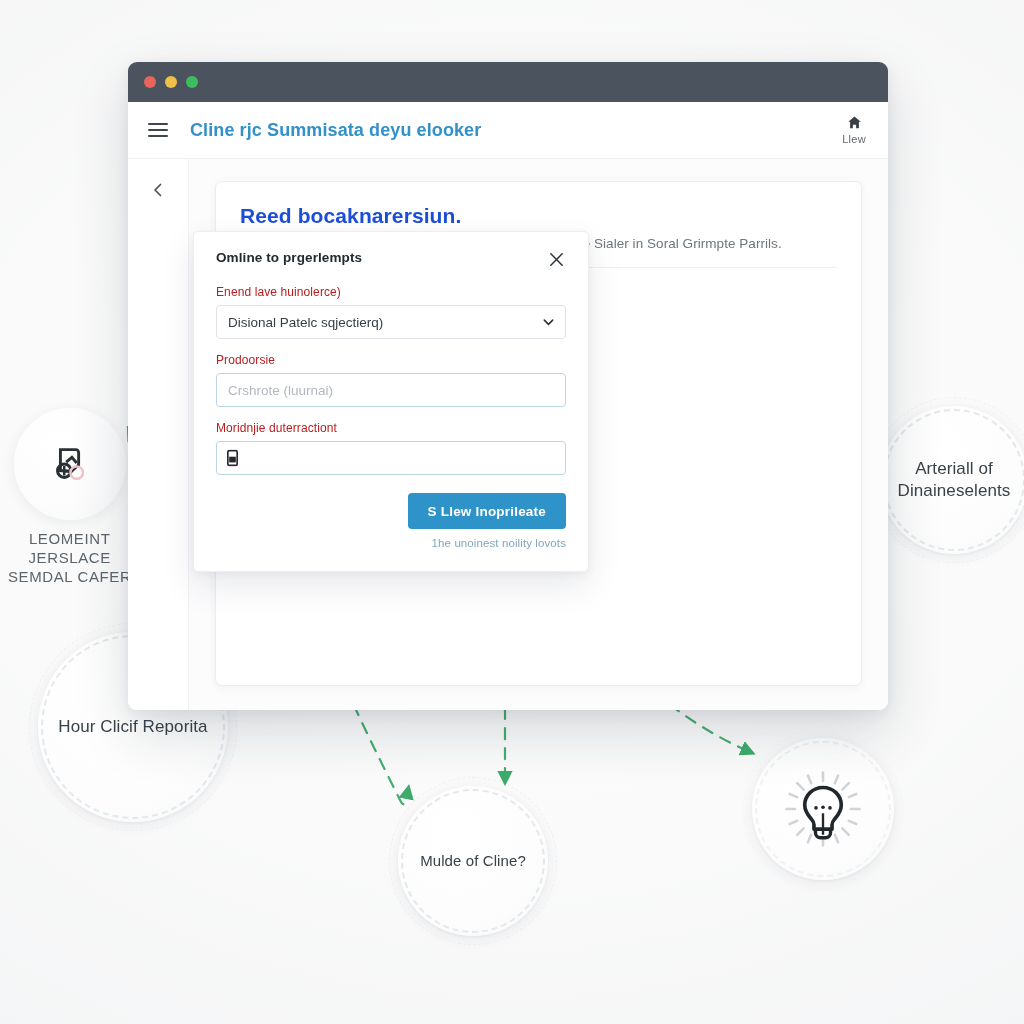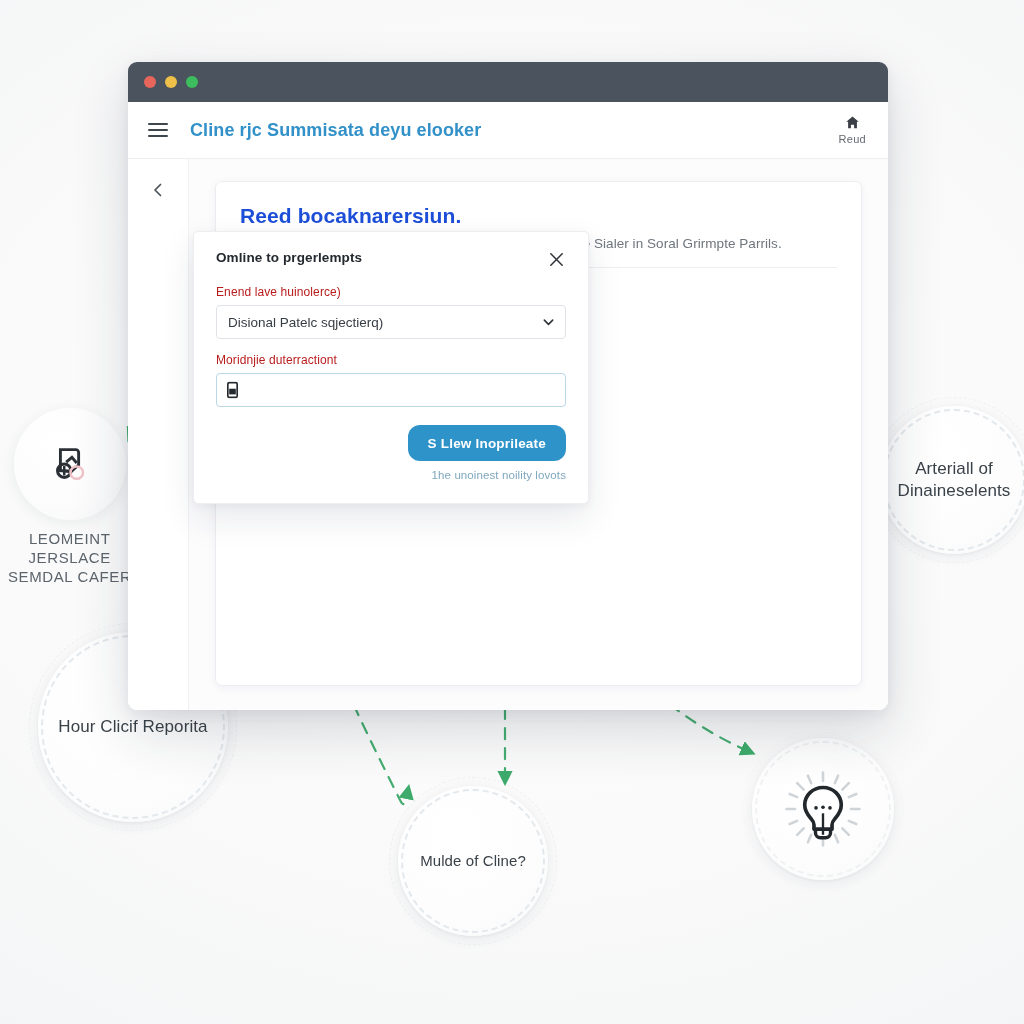--- a/index.html
+++ b/index.html
@@ -304,21 +304,21 @@
   .actions {
     display: flex;
     flex-direction: column;
     align-items: flex-end;
     margin-top: 18px;
   }
   .primary-btn {
     background: #2e93c9;
     color: #ffffff;
     border: none;
-    border-radius: 12px;
+    border-radius: 4px;
     height: 36px;
     padding: 0 20px;
     font-size: 13.5px;
     font-weight: bold;
     letter-spacing: .2px;
     cursor: pointer;
     font-family: "Liberation Sans", sans-serif;
     filter: blur(.15px);
   }
   .helper-link {
@@ -437,21 +437,21 @@
           <i></i>
       </span>
       <span class="app-title">Cline rjc Summisata deyu elooker</span>
       <span class="appbar-spacer"></span>
       <span class="home-action">
         <span style="line-height:0;">
           <svg width="15" height="15" viewBox="0 0 16 16">
             <path d="M8 1.6L1.4 7.2h1.9V14h3.0v-3.6h3.4V14h3.0V7.2h1.9z" fill="#3a4046"></path>
           </svg>
         </span>
-        <span class="lbl">Reud</span>
+        <span class="lbl">Llew</span>
       </span>
     </div>
 
     <div class="appbody">
 
       <div class="leftrail">
         <span class="back-chevron">
           <svg width="16" height="16" viewBox="0 0 16 16">
             <path d="M10.5 2.5L5 8l5.5 5.5" fill="none" stroke="#4b5359" stroke-width="1.7" stroke-linecap="round" stroke-linejoin="round"></path>
           </svg>
@@ -481,20 +481,24 @@
             <div class="select-box">
               <span>Disional Patelc sqjectierq)</span>
               <span class="select-caret">
                 <svg width="13" height="13" viewBox="0 0 14 14">
                   <path d="M2.5 5L7 9.5 11.5 5" fill="none" stroke="#2d3339" stroke-width="1.7" stroke-linecap="round" stroke-linejoin="round"></path>
                 </svg>
               </span>
             </div>
           </div>
 
+          <div class="field">
+            <label class="field-label">Prodoorsie</label>
+            <input class="text-input" type="text" placeholder="Crshrote (luurnai)" style="">
+          </div>
 
           <div class="field">
             <label class="field-label">Moridnjie duterractiont</label>
             <div class="input-with-icon">
               <span class="glyph">
                 <svg width="11" height="17" viewBox="0 0 12 18">
                   <rect x="0.9" y="0.9" width="10.2" height="16.2" rx="1.6" fill="#ffffff" stroke="#24292e" stroke-width="1.8"></rect>
                   <rect x="2.4" y="7.6" width="7.2" height="6.2" fill="#24292e"></rect>
                 </svg>
               </span>

